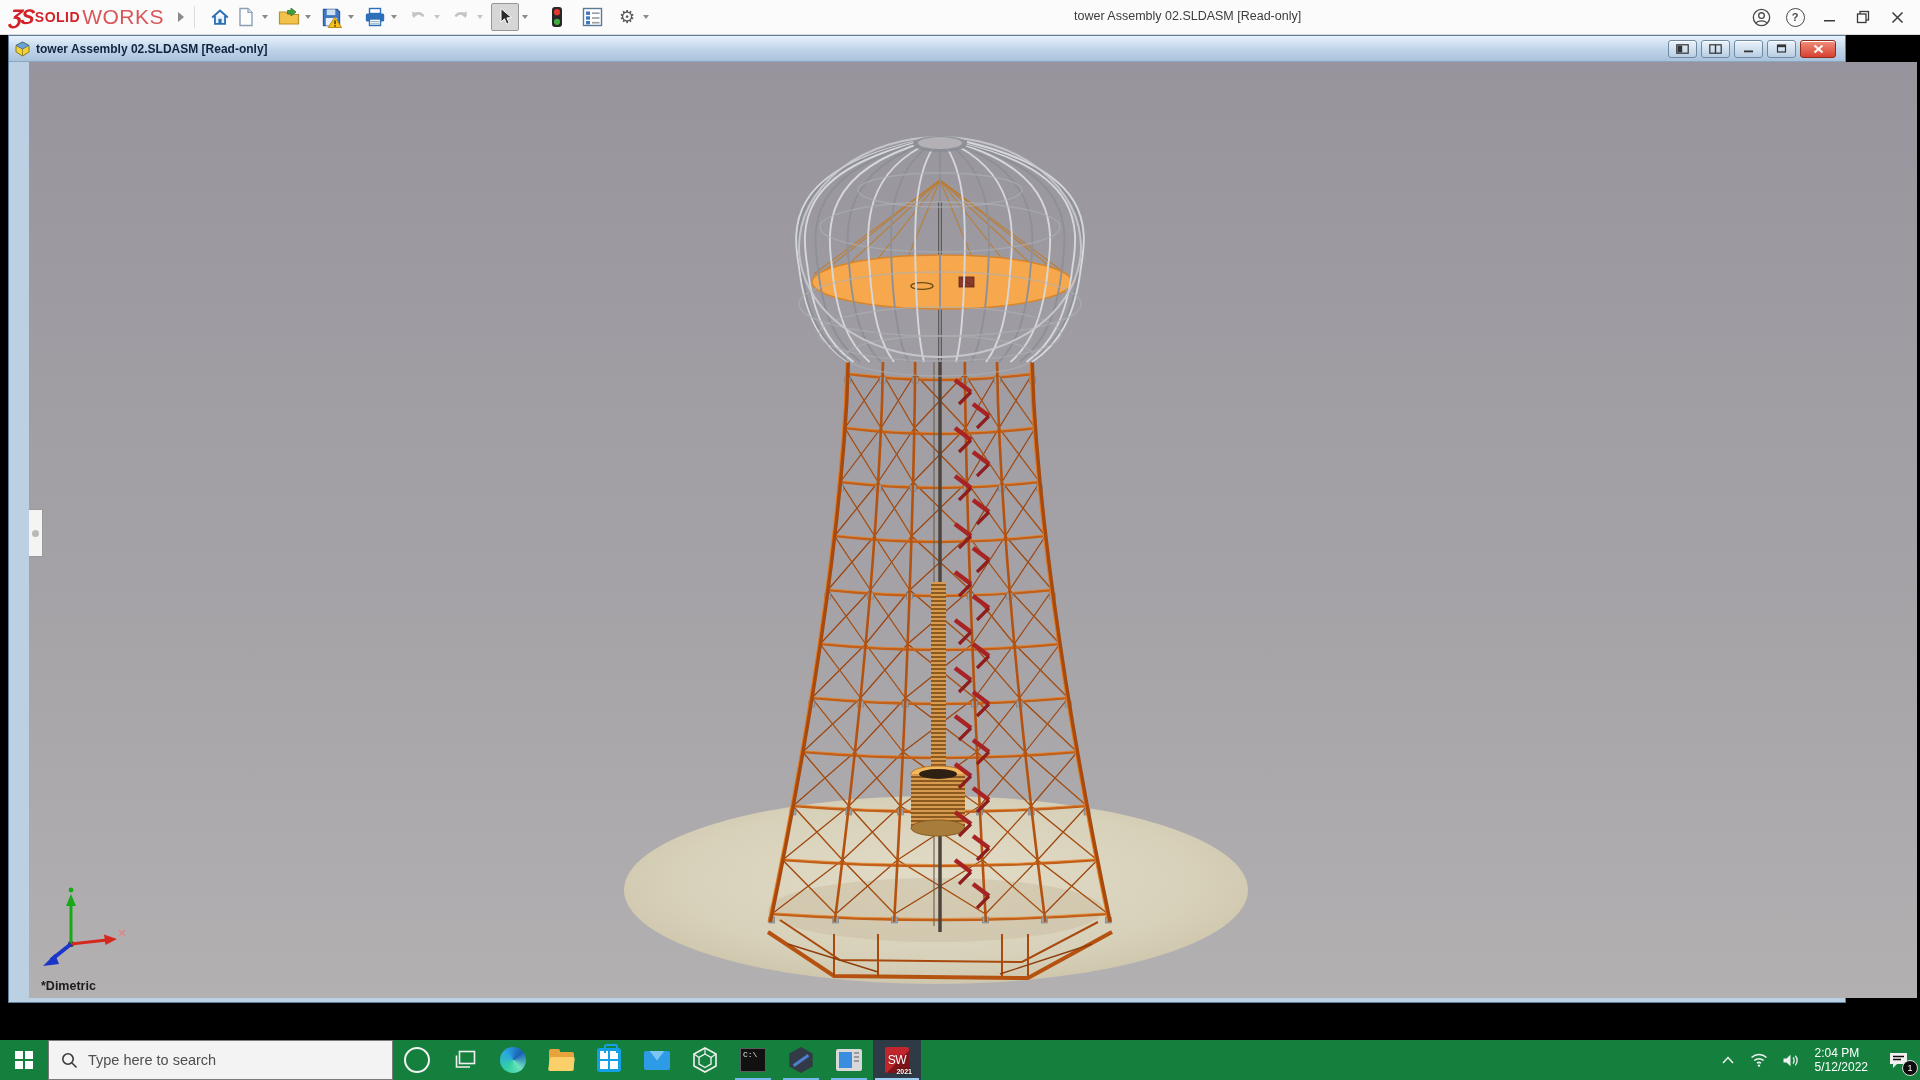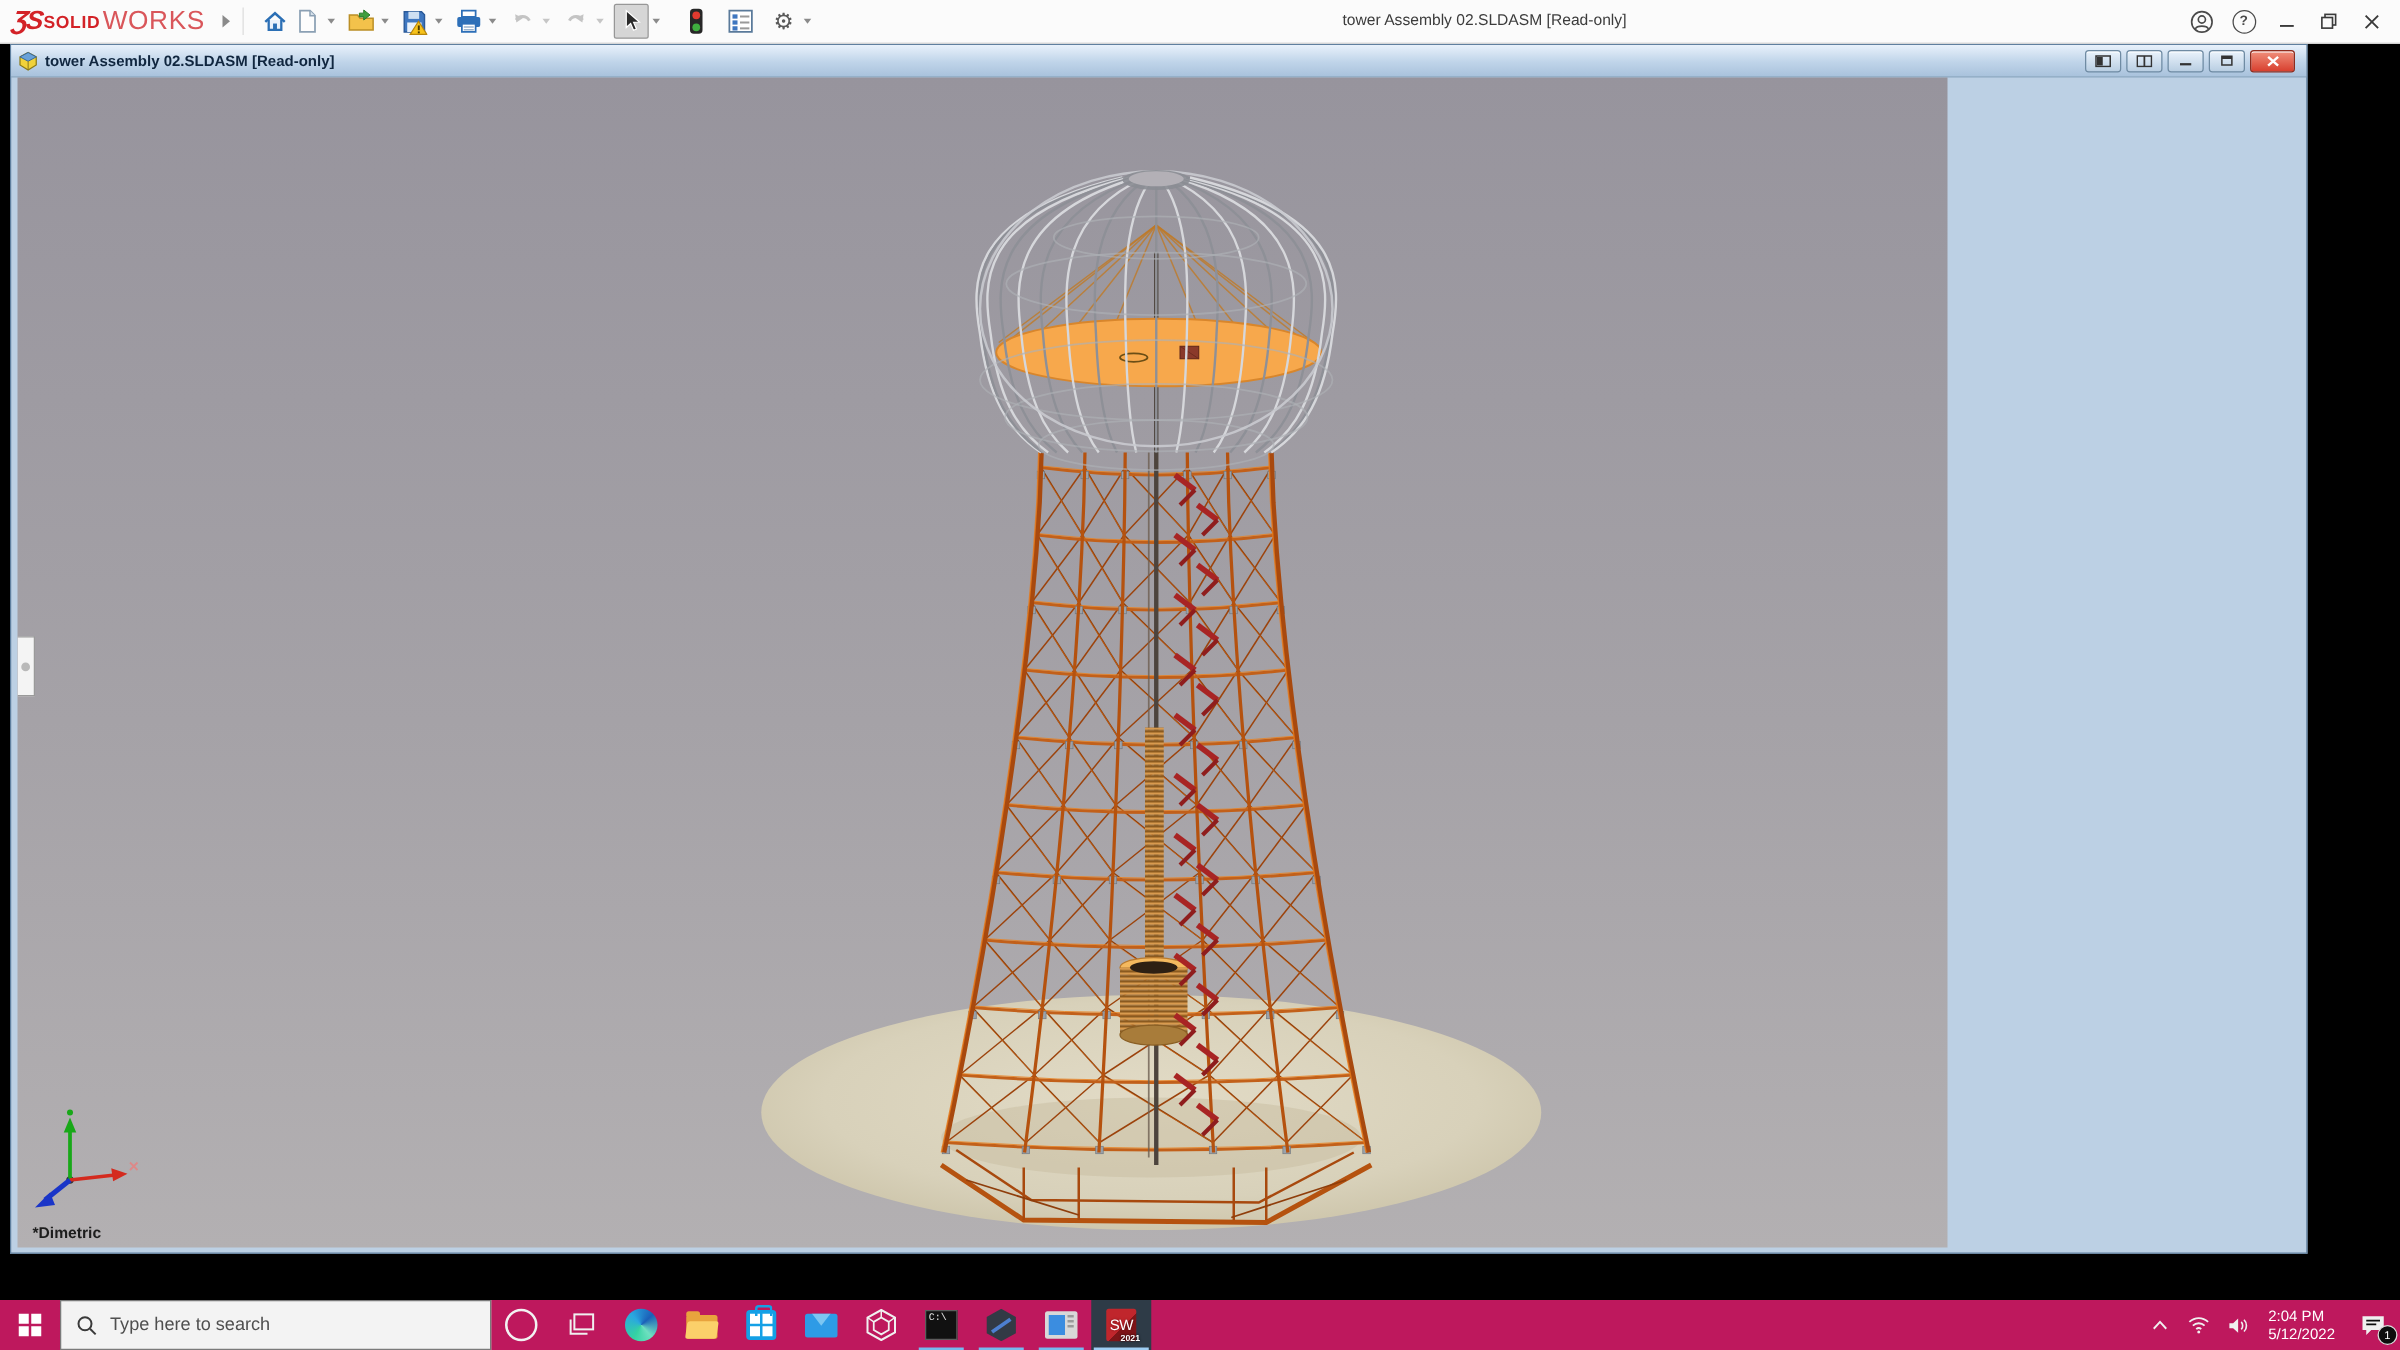--- a/index.html
+++ b/index.html
@@ -29,31 +29,31 @@
   
   .doc-window{position:absolute;left:8px;top:35px;width:1838px;height:968px;background:#bcd0e4;
               border:1px solid #5f7f9e;box-sizing:border-box;z-index:10}
   .doc-titlebar{height:25px;background:linear-gradient(#e8f1fb,#bfd4e9 55%,#a9c2dc);display:flex;align-items:center;
                 padding:0 5px;border-bottom:1px solid #8aa6c0}
   .doc-title{font-size:12px;font-weight:bold;color:#10263f;margin-left:5px;white-space:nowrap}
   .doc-btns{margin-left:auto;display:flex;gap:4px;align-items:center;padding-right:4px}
   .dbtn{width:27px;height:16px;border:1px solid #6f8ba3;border-radius:3px;background:linear-gradient(#eaf3fc,#b9cee2);
         display:flex;align-items:center;justify-content:center;box-shadow:inset 0 1px 0 #fff}
   .dbtn.close{background:linear-gradient(#f0907c,#d8402f);border-color:#8e2c1e;width:34px}
-  .viewport{position:absolute;left:5px;top:26px;width:1544px;height:936px;
+  .viewport{position:absolute;left:20px;top:26px;width:1888px;height:936px;
             background:linear-gradient(#97949d,#a5a2a7 55%,#b3b0b2);overflow:hidden}
   .viewport svg.scene{position:absolute;left:0;top:0}
   .panel-tab{position:absolute;left:0;top:447px;width:13px;height:46px;background:#f4f4f4;border:1px solid #9a9a9a;
              border-left:none;display:flex;align-items:center;justify-content:center}
   .panel-tab .dotc{width:7px;height:7px;border-radius:50%;background:#b9b9b9}
   .view-label{position:absolute;left:12px;bottom:5px;font-size:12.5px;font-weight:bold;color:#1d1d1d}
   .triad{position:absolute;left:6px;bottom:24px}
 
   
-  .taskbar{position:absolute;left:0;bottom:0;width:1920px;height:40px;background:#be185d;display:flex;align-items:center;z-index:40}
+  .taskbar{position:absolute;left:0;bottom:0;width:1920px;height:40px;background:#15803d;display:flex;align-items:center;z-index:40}
   .tbi{width:48px;height:40px;display:flex;align-items:center;justify-content:center;position:relative;flex:0 0 auto}
   .tbi.running:after{content:"";position:absolute;left:6px;right:6px;bottom:0;height:2.5px;background:#76b9ed}
   .tbi.active{background:#2e3b47}
   .tbi.active:after{left:2px;right:2px;background:#9ecef3}
   .searchbox{width:345px;height:40px;background:#f3f3f3;border:1px solid #7a7a7a;box-sizing:border-box;
              display:flex;align-items:center;gap:10px;padding-left:12px;flex:0 0 auto}
   .searchbox span{font-size:14.5px;color:#4f4f4f}
   .tray{margin-left:auto;display:flex;align-items:center;height:40px}
   .clock{color:#fff;font-size:12px;text-align:left;line-height:14px;margin:0 8px;white-space:nowrap}
   .badge{position:absolute;right:2px;bottom:4px;width:14px;height:14px;border:1px solid #dcdcdc;border-radius:50%;

